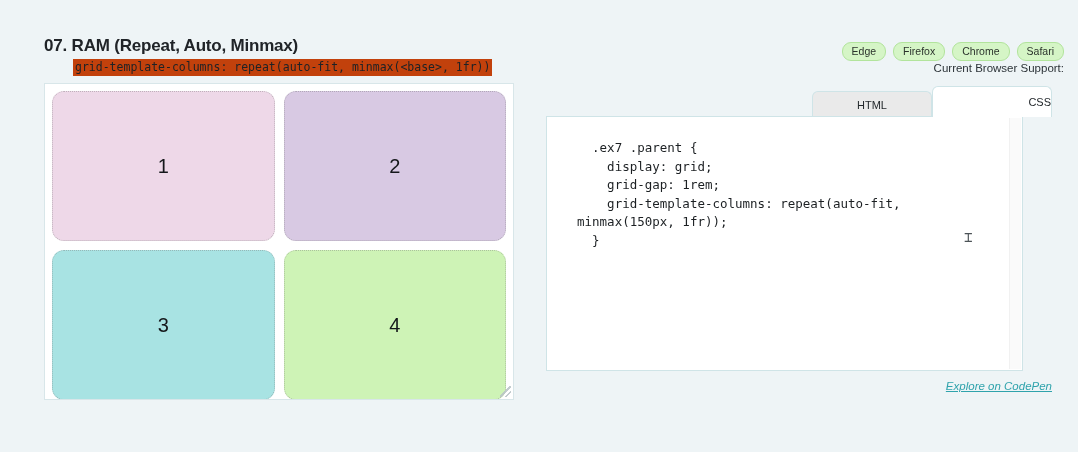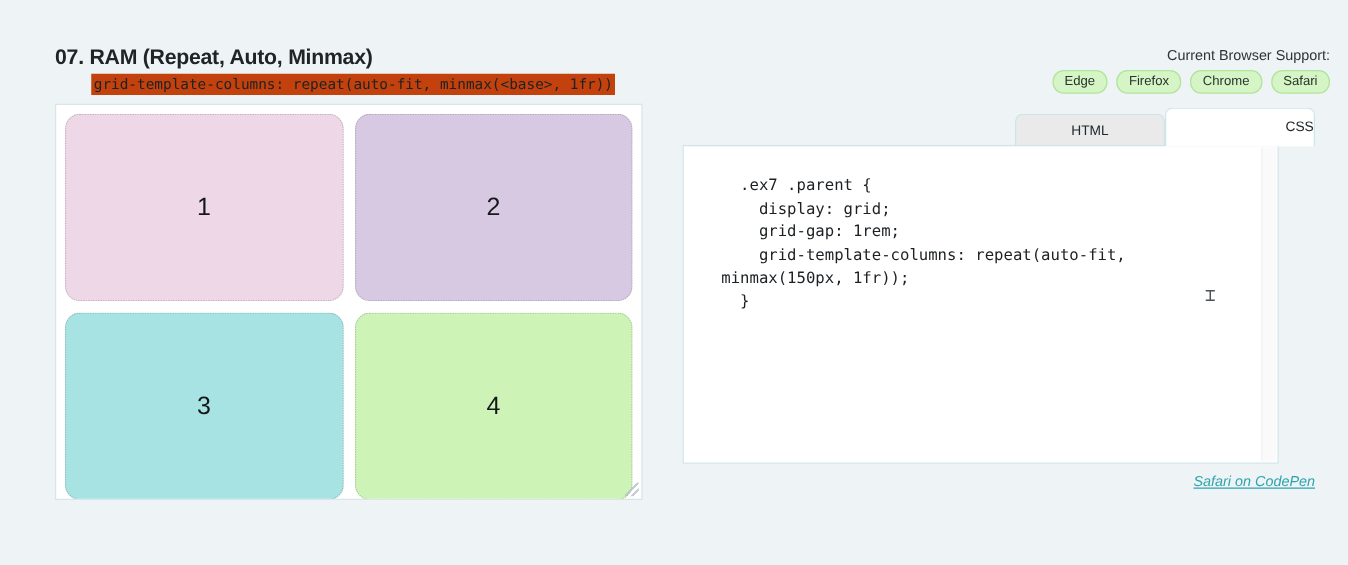--- a/index.html
+++ b/index.html
@@ -237,27 +237,27 @@
 <body style="background: rgb(238, 244, 246);">
 
 <div id="header">
 
   <div id="title-block">
     <div id="page-title">07. RAM (Repeat, Auto, Minmax)</div>
     <div id="subtitle-code" style="background: #c2410c;">grid-template-columns: repeat(auto-fit, minmax(&lt;base&gt;, 1fr))</div>
   </div>
 
   <div id="browser-support">
-    <div id="support-label">Current Browser Support:</div>
     <div id="badge-row">
       <span class="badge" style="background: rgb(213, 245, 198); border-color: rgb(178, 228, 156);">Edge</span>
       <span class="badge" style="background: rgb(213, 245, 198); border-color: rgb(178, 228, 156);">Firefox</span>
       <span class="badge" style="background: rgb(213, 245, 198); border-color: rgb(178, 228, 156);">Chrome</span>
       <span class="badge" style="background: rgb(213, 245, 198); border-color: rgb(178, 228, 156);">Safari</span>
     </div>
+    <div id="support-label">Current Browser Support:</div>
   </div>
 
 </div>
 
 <div id="demo-panel">
   <div id="demo-grid">
     <div class="cell cell-1" style="background: rgb(238, 216, 232);">
       <span>1</span>
     </div>
     <div class="cell cell-2" style="background: rgb(216, 201, 227);">
@@ -287,15 +287,15 @@
   <div id="code-box">
     <pre id="code-text">  .ex7 .parent {
     display: grid;
     grid-gap: 1rem;
     grid-template-columns: repeat(auto-fit, minmax(150px, 1fr));
   }</pre>
     <div id="text-cursor">⌶</div>
     <div id="code-scrollbar"></div>
   </div>
 
-  <div id="codepen-link" style="color: rgb(47, 163, 172);">Safari on CodePen</div>
+  <div id="codepen-link" style="color: rgb(47, 163, 172);">Explore on CodePen</div>
 
 </div>
 
 </body></html>

